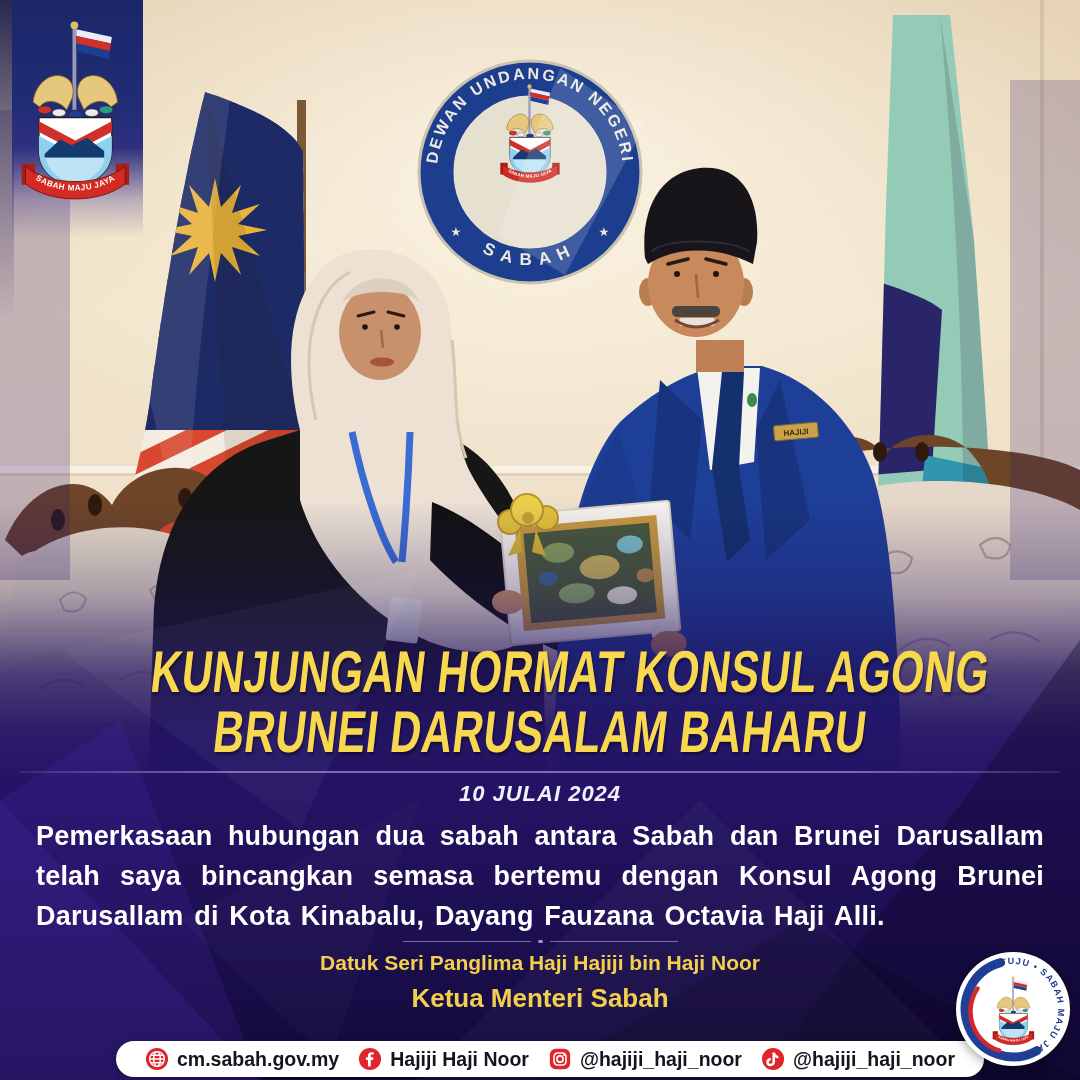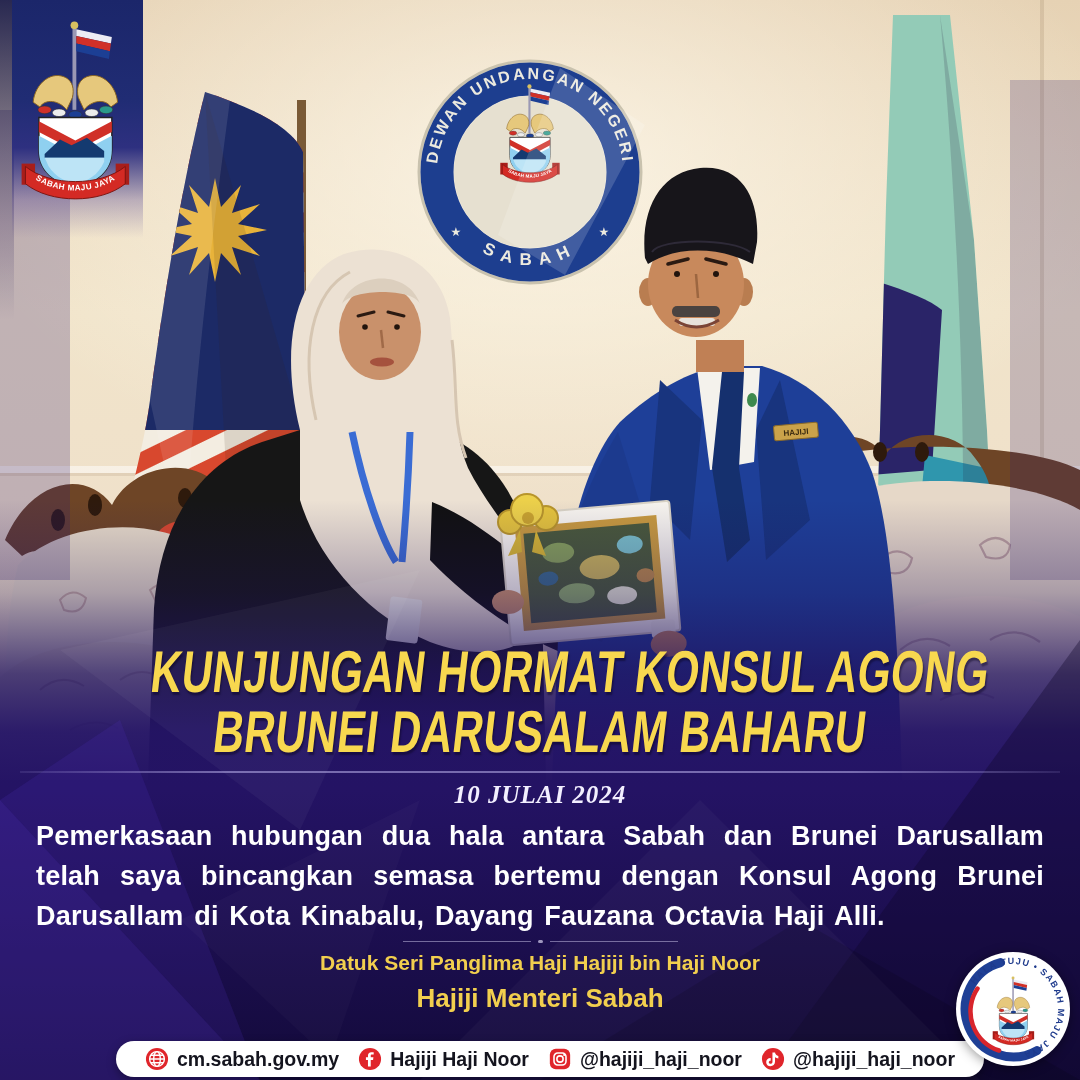--- a/index.html
+++ b/index.html
@@ -22,21 +22,21 @@
   
   .overlay-text{position:absolute;left:0;width:1080px;text-align:center;}
   .title-block{top:642px;}
   .title-line{
     color:#f8d84f;font-weight:bold;font-size:59px;line-height:60px;letter-spacing:.5px;
     transform:scaleX(.72) skewX(-9deg);transform-origin:50% 50%;
     text-shadow:2px 3px 2px rgba(10,5,30,.45);white-space:nowrap;
   }
   .rule-full{position:absolute;top:771px;left:20px;width:1040px;height:2px;
     background:linear-gradient(90deg,rgba(160,150,215,.15),rgba(175,165,225,.6) 20%,rgba(175,165,225,.6) 80%,rgba(160,150,215,.15));}
-  .date-line{top:781px;color:#f2efff;font-size:25px;font-weight:bold;font-style:italic;letter-spacing:1px;font-family:Liberation Serif, serif;}
+  .date-line{top:781px;color:#f2efff;font-size:22px;font-weight:bold;font-style:italic;letter-spacing:1px;}
   .body-text{
     position:absolute;top:816px;left:36px;width:1008px;color:#ffffff;
     font-size:27px;line-height:40px;font-weight:bold;text-align:justify;letter-spacing:.2px;word-spacing:3px;
   }
   .mini-sep{position:absolute;top:940px;left:0;width:1080px;display:flex;align-items:center;justify-content:center;gap:7px;}
   .mini-sep .seg{width:128px;height:1.5px;background:rgba(205,200,235,.5);}
   .mini-sep .dot{width:5px;height:3px;border-radius:2px;background:rgba(215,210,240,.7);}
   .attr-name{top:951px;color:#f2cf4e;font-size:21px;font-weight:bold;}
   .attr-title{top:983px;color:#f2cf4e;font-size:26px;font-weight:bold;}
   
@@ -294,30 +294,30 @@
 
   <div class="overlay-text title-block">
     <div class="title-line">KUNJUNGAN HORMAT KONSUL AGONG</div>
     <div class="title-line">BRUNEI DARUSALAM BAHARU</div>
   </div>
 
   <div class="rule-full"></div>
 
   <div class="overlay-text date-line">10 JULAI 2024</div>
 
-  <div class="body-text">Pemerkasaan hubungan dua hala antara Sabah dan Brunei Darusallam telah saya bincangkan semasa bertemu dengan Konsul Agong Brunei Darusallam di Kota Kinabalu, Dayang Fauzana Octavia Haji Alli.</div>
+  <div class="body-text">Pemerkasaan hubungan dua sabah antara Sabah dan Brunei Darusallam telah saya bincangkan semasa bertemu dengan Konsul Agong Brunei Darusallam di Kota Kinabalu, Dayang Fauzana Octavia Haji Alli.</div>
 
   <div class="mini-sep">
     <span class="seg"></span>
     <span class="dot"></span>
     <span class="seg"></span>
   </div>
 
   <div class="overlay-text attr-name">Datuk Seri Panglima Haji Hajiji bin Haji Noor</div>
-  <div class="overlay-text attr-title">Hajiji Menteri Sabah</div>
+  <div class="overlay-text attr-title">Ketua Menteri Sabah</div>
 
   <div class="footer-pill">
 
     <div class="footer-item">
       <svg width="24" height="24" viewBox="0 0 26 26">
         <circle cx="13" cy="13" r="12" fill="#e0252b"></circle>
         <circle cx="13" cy="13" r="8" fill="none" stroke="#ffffff" stroke-width="1.5"></circle>
         <ellipse cx="13" cy="13" rx="3.6" ry="8" fill="none" stroke="#ffffff" stroke-width="1.5"></ellipse>
         <path d="M5,13 h16 M6.4,9 h13.2 M6.4,17 h13.2" stroke="#ffffff" stroke-width="1.5" fill="none"></path>
       </svg>

